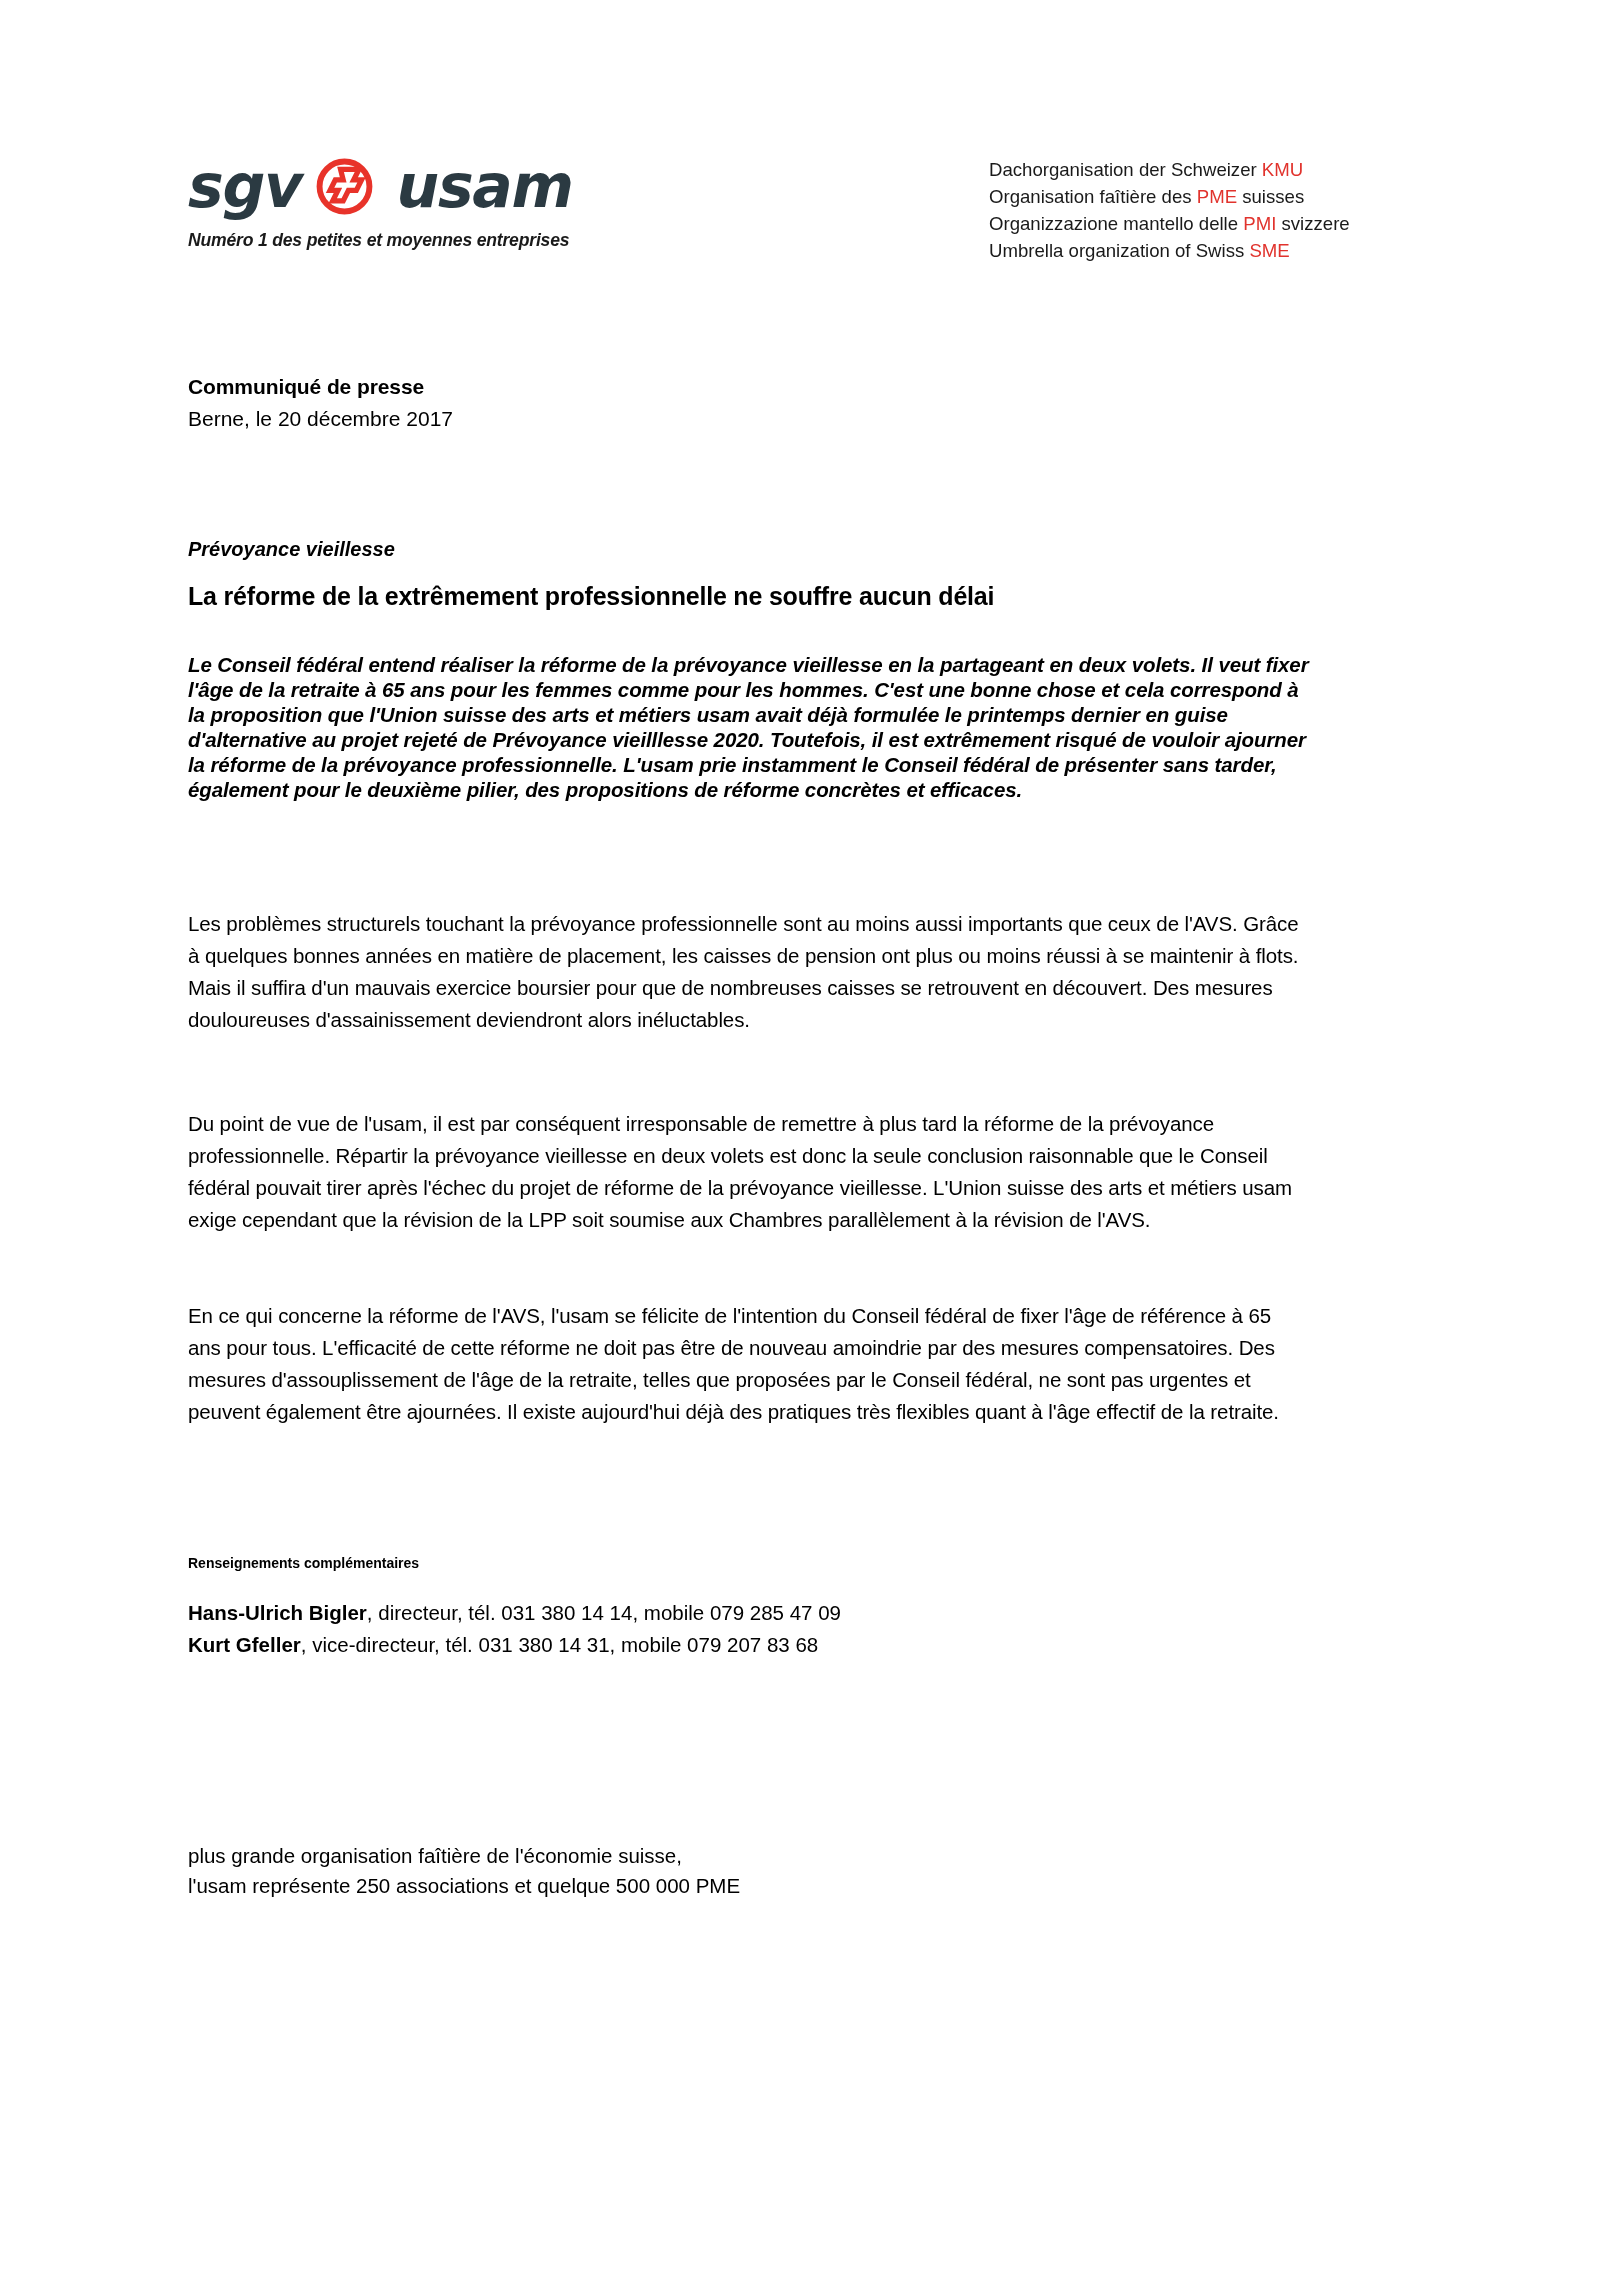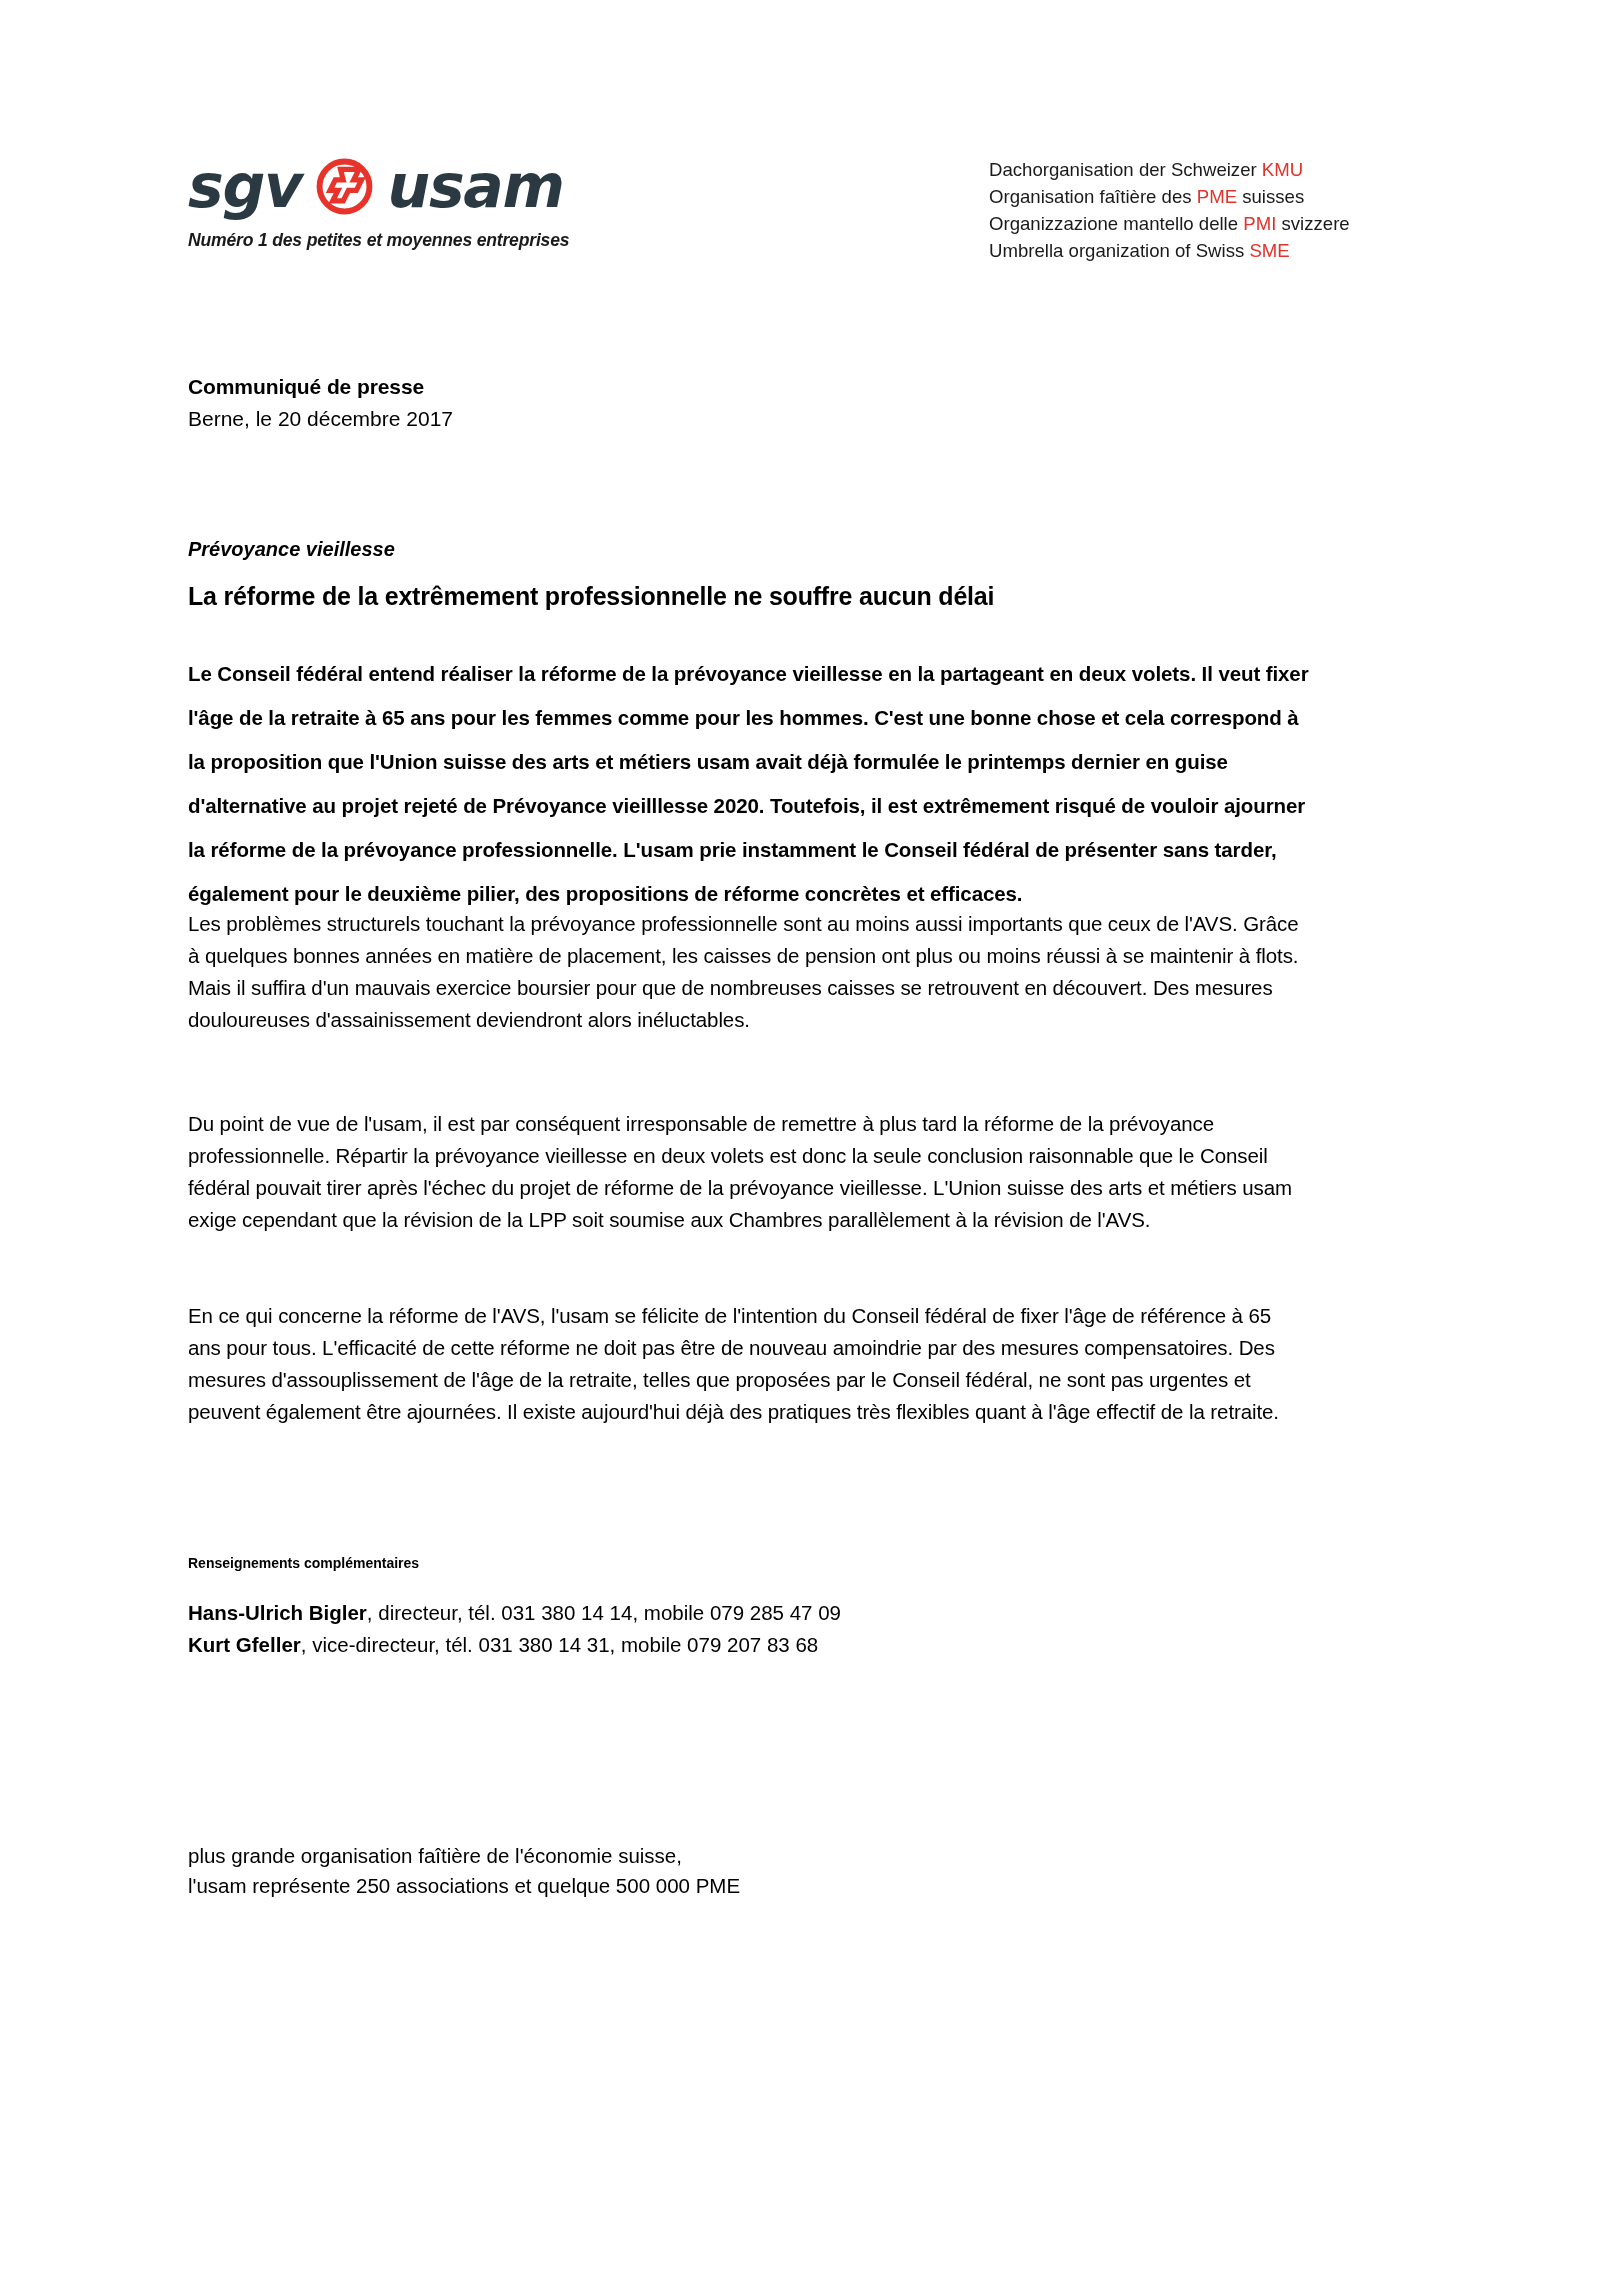--- a/index.html
+++ b/index.html
@@ -42,21 +42,21 @@
   .logo-sgv, .logo-usam {
     font-family: "DejaVu Sans", sans-serif;
     font-size: 60px;
     font-weight: bold;
     font-style: italic;
     color: #2b3a42;
     letter-spacing: -1.3px;
     line-height: 1;
   }
   .logo-sgv { margin-right: 10px; }
-  .logo-usam { margin-left: 10px; }
+  .logo-usam { margin-left: 19px; }
   .logo-emblem {
     width: 63px;
     height: 63px;
     position: relative;
     flex: 0 0 auto;
     margin: 0 1.3px;
   }
   .logo-emblem svg { display: block; }
   .logo-tagline {
     font-family: "Liberation Sans", sans-serif;
@@ -120,22 +120,23 @@
     letter-spacing: -0.2px;
   }
 
   .lead {
     position: absolute;
     top: 652px;
     left: 0;
     width: 1131px;
     font-size: 20.5px;
     font-weight: bold;
-    line-height: 44px;
+    line-height: 25px;
     letter-spacing: -0.1px;
+    font-style: italic;
   }
 
   .para {
     position: absolute;
     left: 0;
     width: 1121px;
     font-size: 20.5px;
     line-height: 32px;
     letter-spacing: -0.1px;
   }

